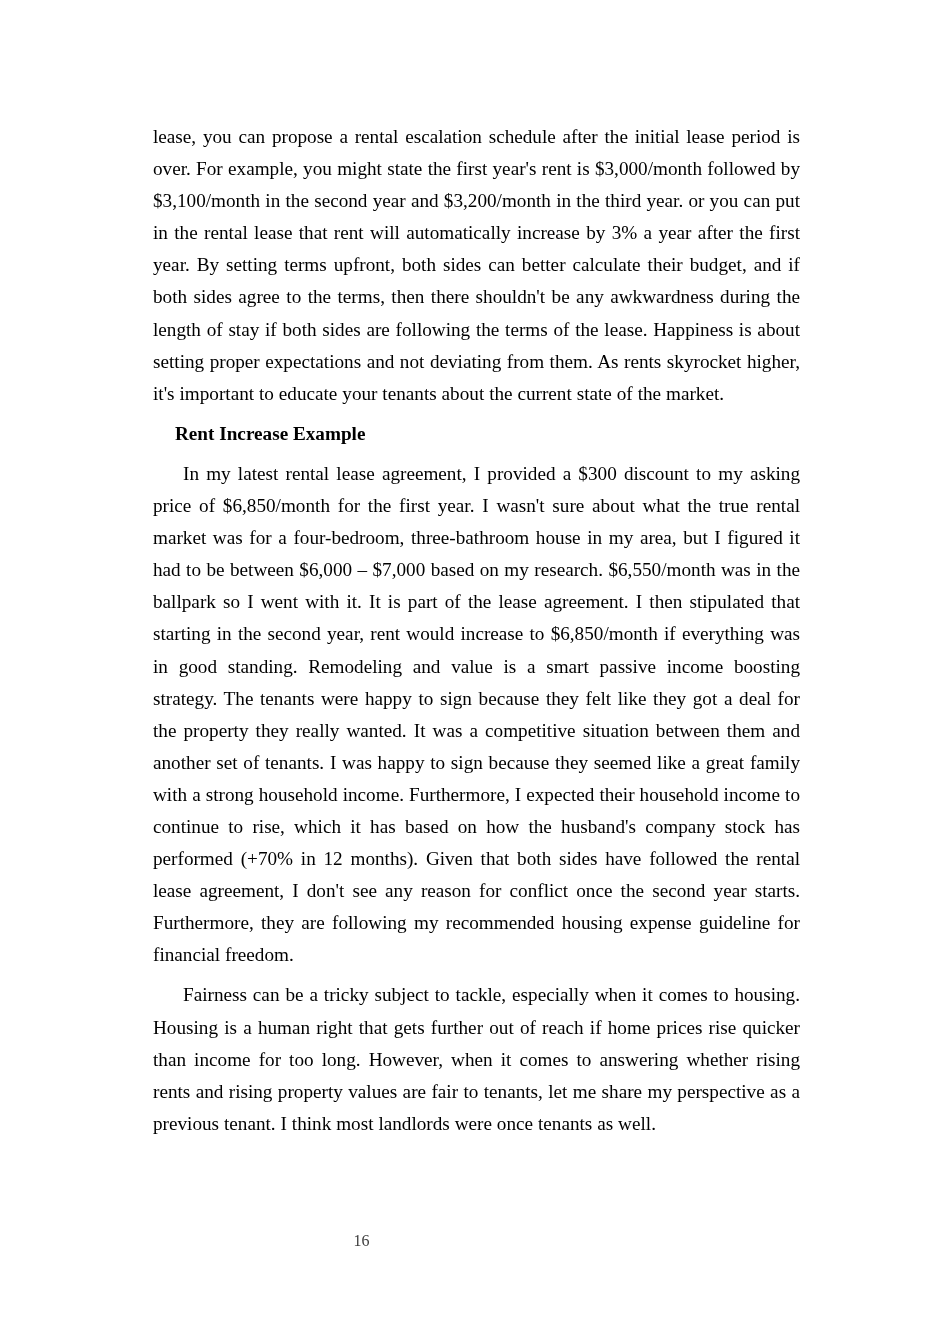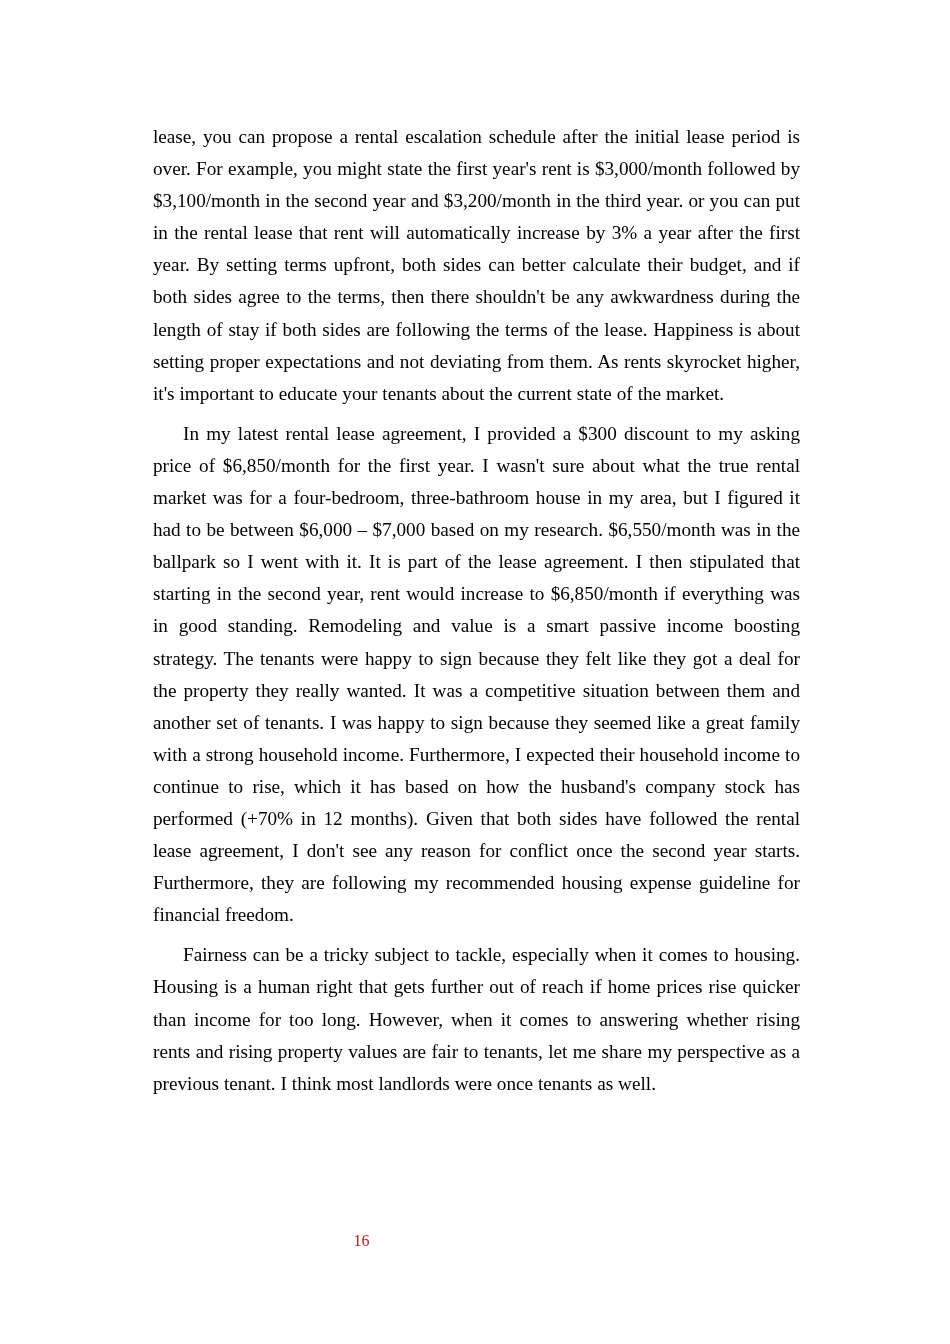--- a/index.html
+++ b/index.html
@@ -47,26 +47,27 @@
     text-align: left;
   }
   .page-number {
     position: absolute;
     left: 0;
     top: 1231px;
     width: 723px;
     text-align: center;
     font-size: 16px;
     line-height: 20px;
-    color: #b91c1c;
+    color: #404040;
   }
 </style>
 </head>
 <body>
 
 <div class="page">
   <div class="content">
       <p class="body-para no-indent">lease, you can propose a rental escalation schedule after the initial lease period is over. For example, you might state the first year's rent is $3,000/month followed by $3,100/month in the second year and $3,200/month in the third year. or you can put in the rental lease that rent will automatically increase by 3% a year after the first year. By  setting terms upfront, both sides can better calculate their budget, and if both sides agree to the terms, then there shouldn't be any awkwardness during the length of stay if both sides are following the terms of the lease.  Happiness  is about setting proper expectations and not deviating from them.  As  rents skyrocket higher,  it's important to educate your tenants about the current state of the market.</p>
+      <h2 class="section-heading">Rent Increase Example</h2>
       <p class="body-para">In my latest rental lease agreement, I provided a $300 discount to my asking price of $6,850/month for the first year. I wasn't sure about what the true rental market was for a four-bedroom, three-bathroom house in my area, but I figured it had to be between $6,000 – $7,000 based on my research.  $6,550/month was in the ballpark so I went with it.  It  is  part of the lease agreement.  I then stipulated that starting in the second year, rent would increase to $6,850/month if everything was in good standing. Remodeling  and value is a  smart passive income  boosting strategy.  The  tenants were happy to sign because they felt like they got a deal for the property they really wanted.  It  was a competitive situation between them and another set of tenants. I was happy to sign because they seemed like a great family with a strong household income.  Furthermore, I expected their household income to continue to rise, which it has based on how the husband's company stock has performed (+70% in 12 months). Given  that  both  sides have followed the rental lease agreement, I don't see any reason for conflict once the second year starts.  Furthermore, they are following my recommended  housing expense guideline  for financial freedom.</p>
       <p class="body-para">Fairness can be a tricky subject to tackle, especially when it comes to housing. Housing is a human right that gets further out of reach if home prices rise quicker than income for too long.  However, when it comes to answering whether rising rents and rising property values are fair to tenants, let me share my perspective as a previous tenant.  I  think  most landlords were once tenants as well.</p>
     </div>
   <div class="page-number">16</div>
 </div>
 
 </body></html>

